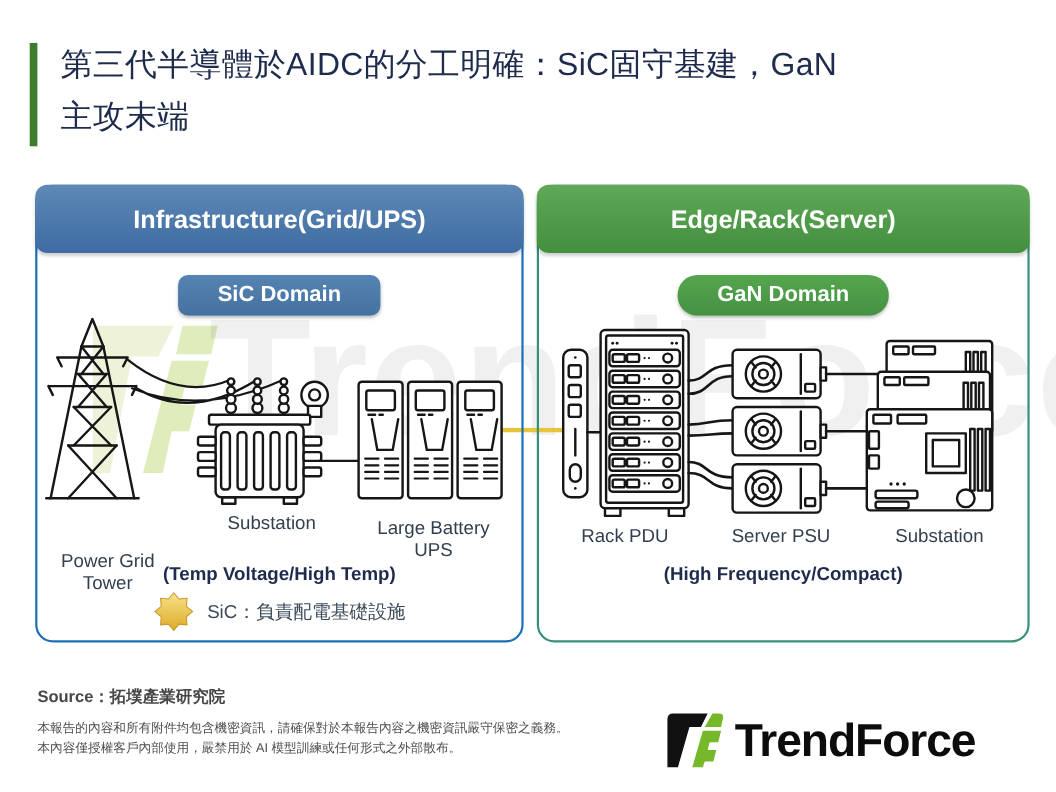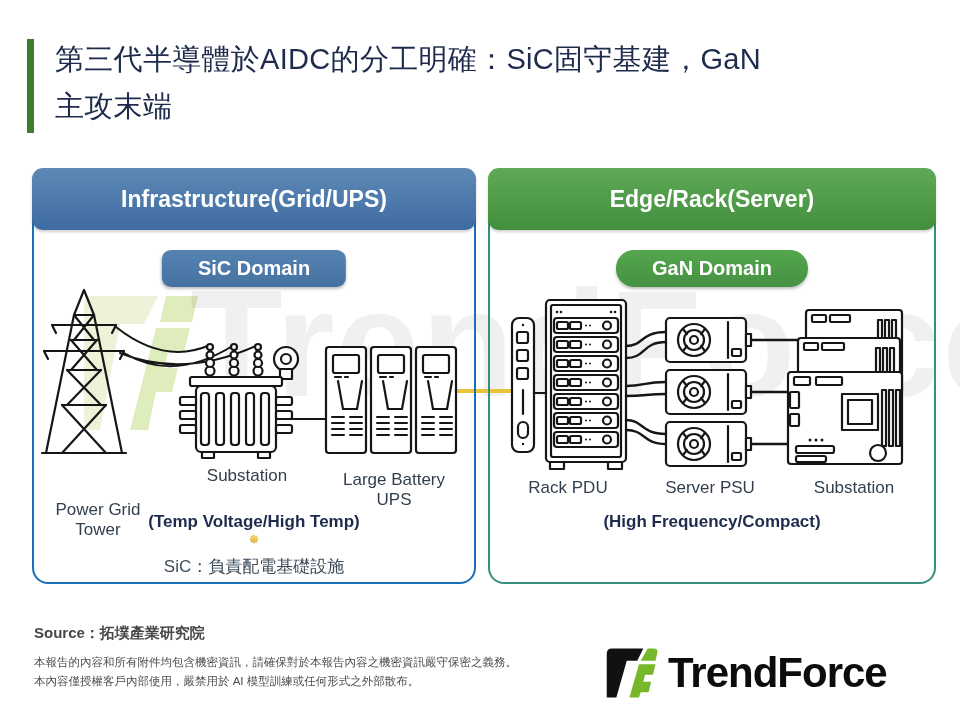--- a/index.html
+++ b/index.html
@@ -30,21 +30,21 @@
   .right .panel-header{background:linear-gradient(#5fa958,#428f3e);}
   .badge{position:absolute;top:80px;left:50%;transform:translateX(-50%);padding:7px 36px;border-radius:9px;
     color:#fff;font-size:20px;font-weight:bold;white-space:nowrap;box-shadow:0 2px 3px rgba(0,0,0,0.25);}
   .left .badge{background:linear-gradient(#5684b2,#44719f);}
   .right .badge{background:linear-gradient(#55a54e,#459243);border-radius:18px;}
   .icons{position:absolute;left:0;}
   .left .icons{top:115px;}
   .right .icons{top:118px;}
   .icon-label{position:absolute;text-align:center;font-size:17px;color:#333f4e;line-height:20px;}
   .subtitle{position:absolute;top:342px;left:0;right:0;text-align:center;font-weight:bold;font-size:17px;color:#1e2b4c;}
-  .highlight-row{position:absolute;top:364px;left:0;right:0;height:44px;display:flex;align-items:center;justify-content:center;gap:11px;flex-direction:column;}
+  .highlight-row{position:absolute;top:364px;left:0;right:0;height:44px;display:flex;align-items:center;justify-content:center;gap:11px;}
   .highlight-text{font-size:17px;color:#3c4b59;}
   
   .source{position:absolute;left:34px;top:624px;font-size:15px;font-weight:bold;color:#474747;z-index:4;}
   .disclaimer{position:absolute;left:34px;top:653px;font-size:11.5px;color:#4d4d4d;line-height:19px;z-index:4;}
   .logo{position:absolute;left:605px;top:645px;display:flex;align-items:center;gap:9px;z-index:4;}
   .logo-text{font-size:42px;font-weight:bold;color:#0c0c0c;letter-spacing:-1px;}
 </style>
 </head>
 <body>
 

